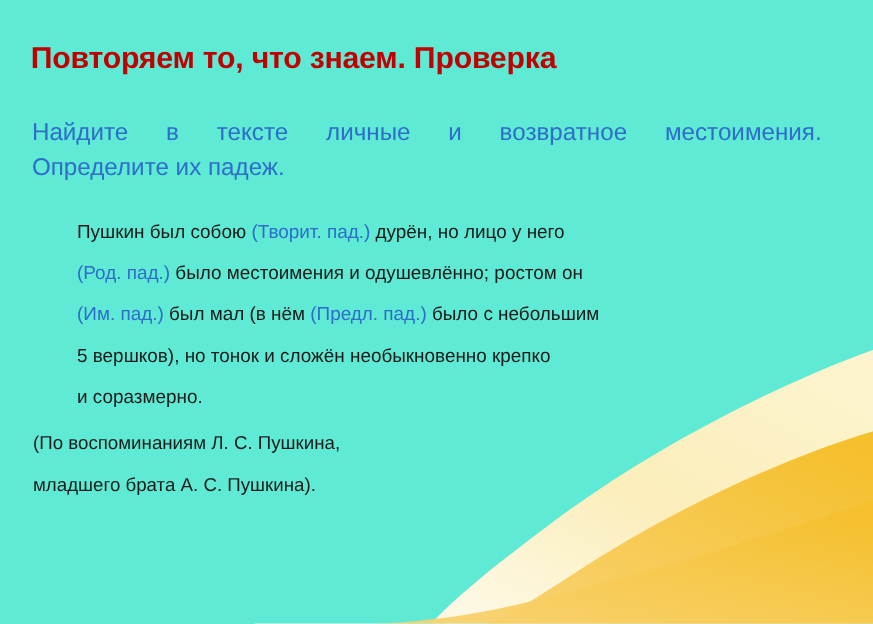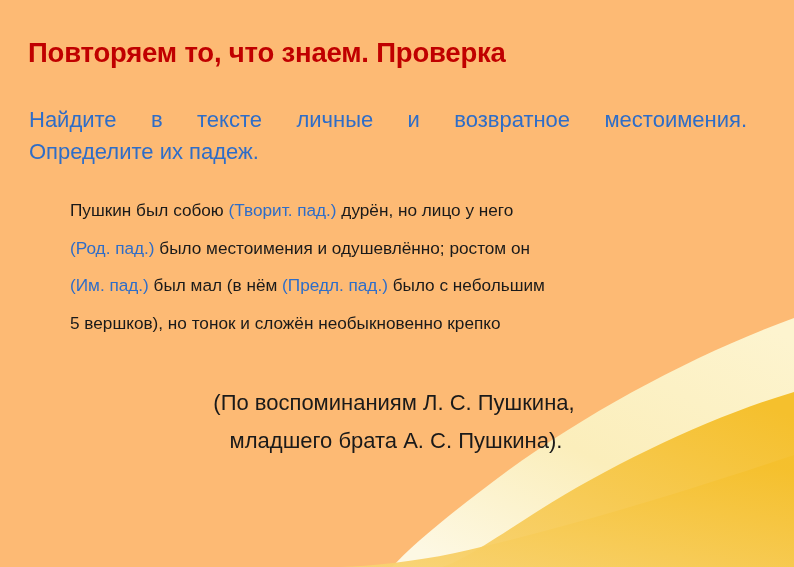--- a/index.html
+++ b/index.html
@@ -9,21 +9,21 @@
     background: #ffffff;
   }
   body {
     font-family: "Liberation Sans", "DejaVu Sans", sans-serif;
   }
 
   .slide {
     position: relative;
     width: 794px;
     height: 567px;
-    background: #fdba74;
+    background: #5eead4;
     overflow: hidden;
   }
 
   
   .decor {
     position: absolute;
     left: 0;
     top: 0;
     width: 794px;
     height: 567px;
@@ -84,23 +84,23 @@
     color: #2e6dc8;
   }
 
   
   .attribution {
     position: absolute;
     left: 30px;
     top: 384px;
     width: 734px;
     color: #1a1a1a;
-    font-size: 22px;
+    font-size: 17px;
     line-height: 37.5px;
-    text-align: center;
+    text-align: left;
   }
   .attribution .aline {
     display: block;
     white-space: nowrap;
   }
   .attribution .aline-1 { padding-right: 6px; }
   .attribution .aline-2 { padding-right: 2px; }
 
   
   .logo {
@@ -198,20 +198,21 @@
     <span class="bline">
       <span class="case">(Род. пад.)</span><span> было местоимения и одушевлённо; ростом он</span>
     </span>
 
     <span class="bline">
       <span class="case">(Им. пад.)</span><span> был мал (в нём </span><span class="case">(Предл. пад.)</span><span> было с небольшим</span>
     </span>
 
     <span class="bline">5 вершков), но тонок и сложён необыкновенно крепко</span>
 
+    <span class="bline">и соразмерно.</span>
   </div>
 
   <div class="attribution">
     <span class="aline aline-1">(По воспоминаниям Л. С. Пушкина,</span>
     <span class="aline aline-2">младшего брата А. С. Пушкина).</span>
   </div>
 
 
 </div>
 

